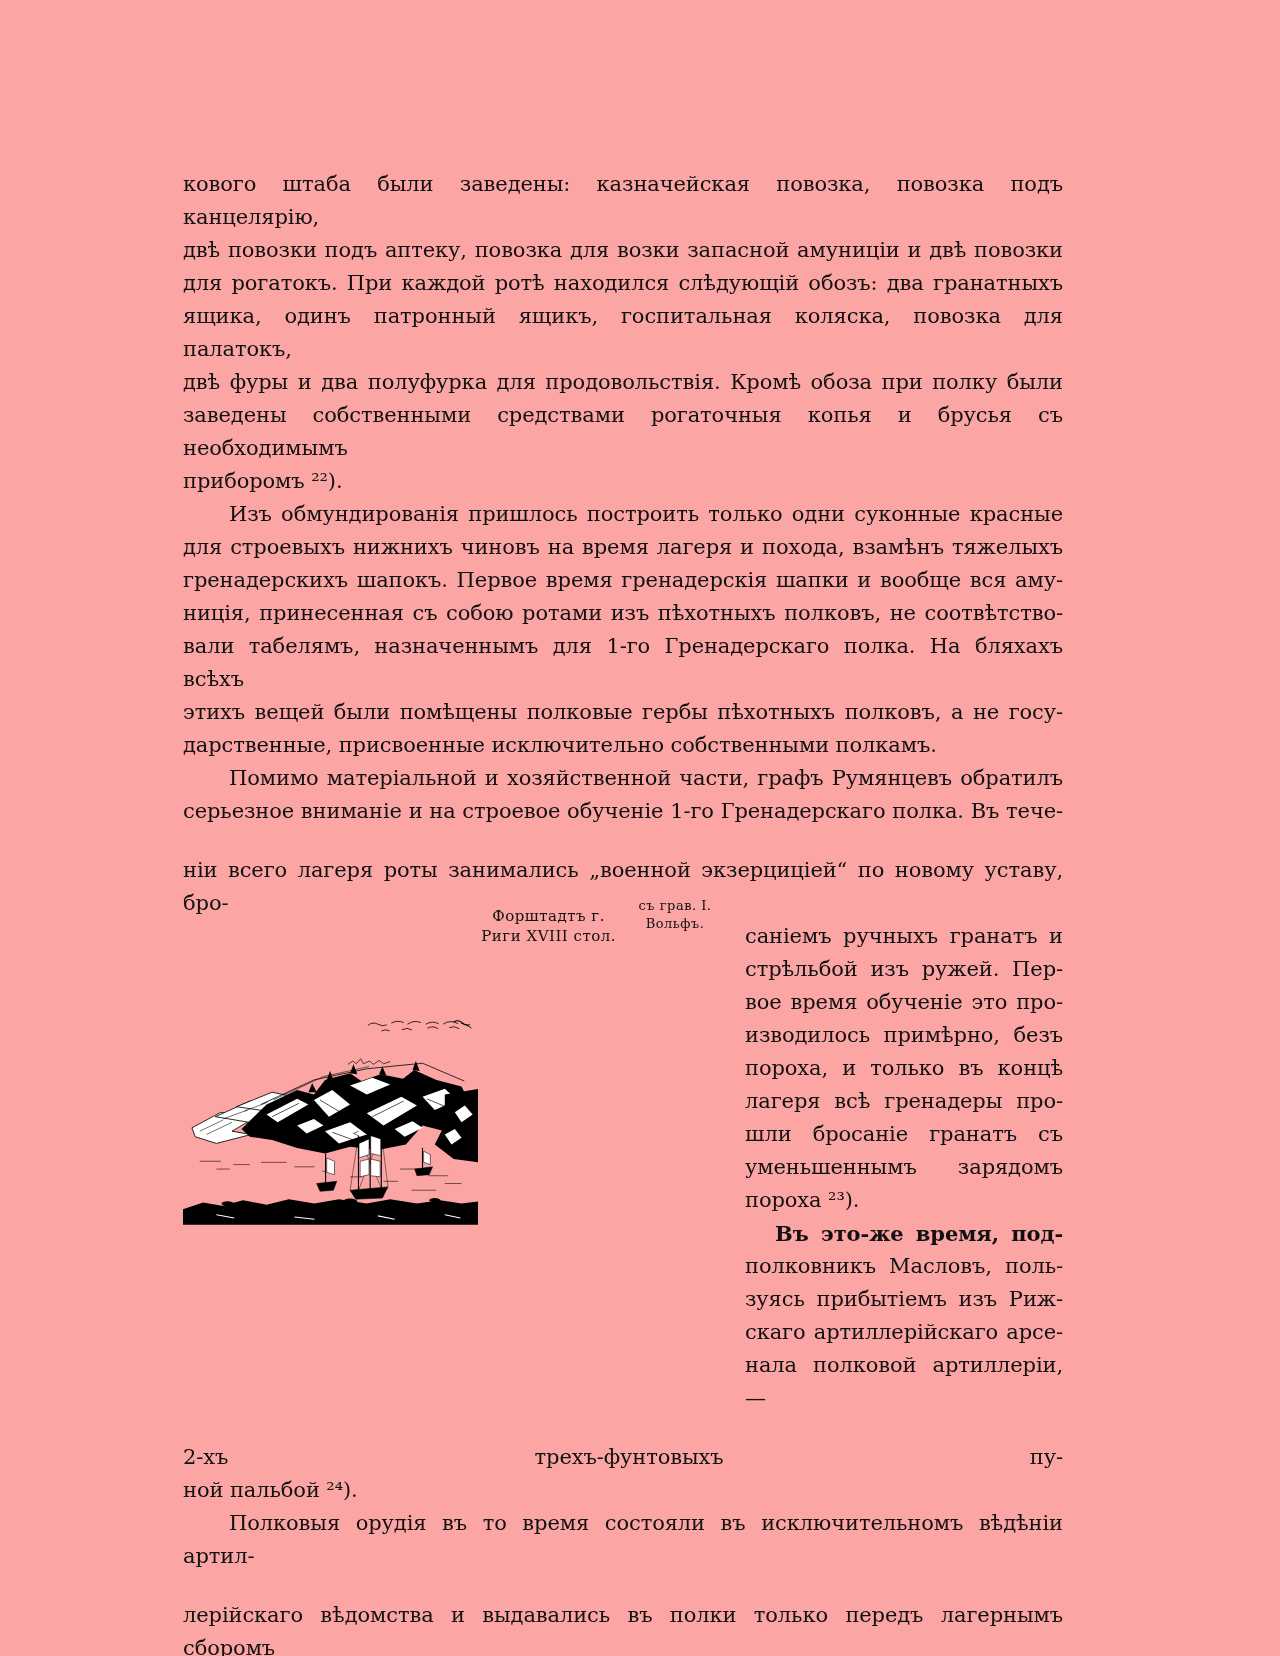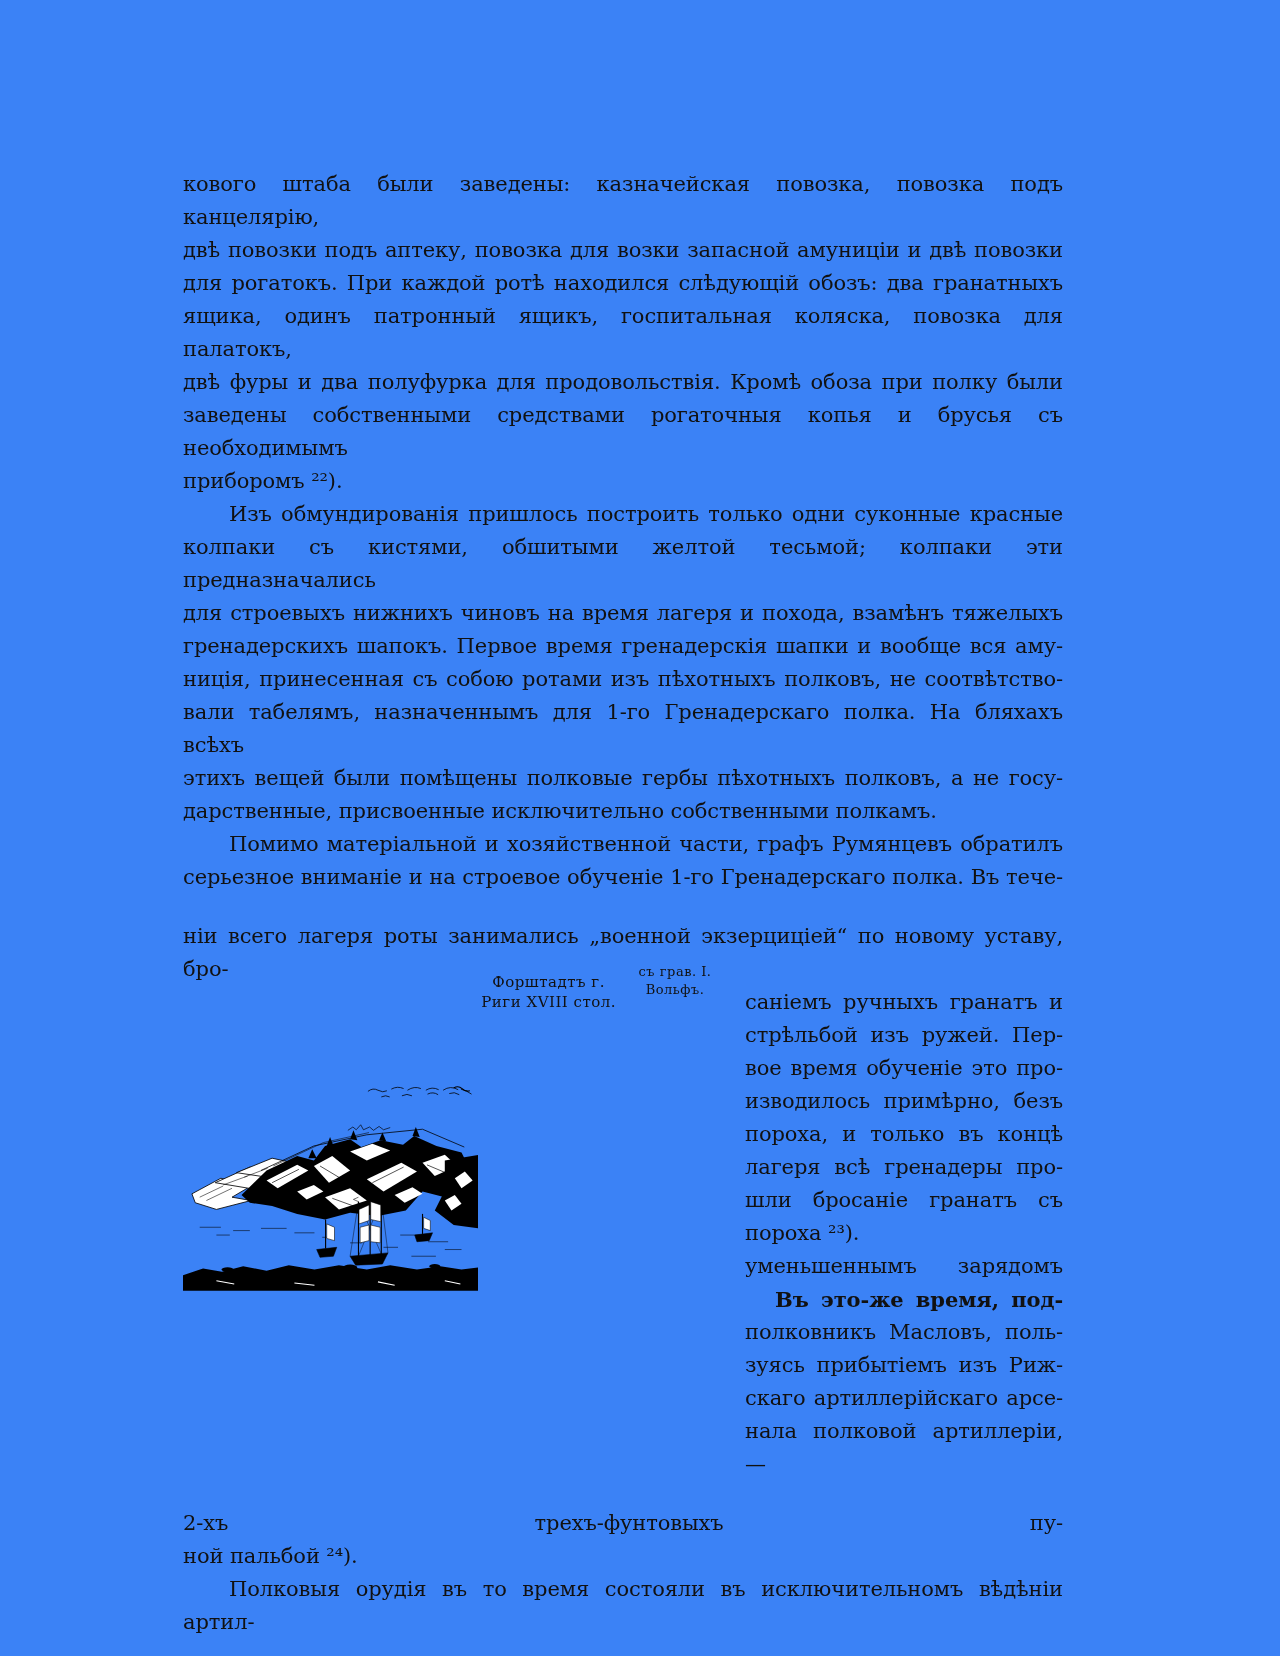--- a/index.html
+++ b/index.html
@@ -1,20 +1,20 @@
 <!DOCTYPE html>
 <html><head>
 <meta charset="utf-8">
 <style>
   html, body { margin: 0; padding: 0; background: #ffffff; }
   .page {
     position: relative;
     width: 1280px;
     height: 1656px;
-    background: #3b82f6;
+    background: #fca5a5;
     font-family: "DejaVu Serif", "Liberation Serif", serif;
     color: #111111;
     overflow: hidden;
   }
   .content {
     position: absolute;
     left: 183px;
     top: 168px;
     width: 880px;
     font-size: 21px;
@@ -51,21 +51,20 @@
         <div class="tline">двѣ повозки подъ аптеку, повозка для возки запасной амуниціи и двѣ повозки</div>
         <div class="tline">для рогатокъ. При каждой ротѣ находился слѣдующій обозъ: два гранатныхъ</div>
         <div class="tline">ящика, одинъ патронный ящикъ, госпитальная коляска, повозка для палатокъ,</div>
         <div class="tline">двѣ фуры и два полуфурка для продовольствія. Кромѣ обоза при полку были</div>
         <div class="tline">заведены собственными средствами рогаточныя копья и брусья съ необходимымъ</div>
         <div class="tline last">приборомъ ²²).</div>
       </div>
 
     <div class="para indent">
         <div class="tline">Изъ обмундированія пришлось построить только одни суконные красные</div>
-        <div class="tline">колпаки съ кистями, обшитыми желтой тесьмой; колпаки эти предназначались</div>
         <div class="tline">для строевыхъ нижнихъ чиновъ на время лагеря и похода, взамѣнъ тяжелыхъ</div>
         <div class="tline">гренадерскихъ шапокъ. Первое время гренадерскія шапки и вообще вся аму-</div>
         <div class="tline">ниція, принесенная съ собою ротами изъ пѣхотныхъ полковъ, не соотвѣтство-</div>
         <div class="tline">вали табелямъ, назначеннымъ для 1-го Гренадерскаго полка. На бляхахъ всѣхъ</div>
         <div class="tline">этихъ вещей были помѣщены полковые гербы пѣхотныхъ полковъ, а не госу-</div>
         <div class="tline last">дарственные, присвоенные исключительно собственными полкамъ.</div>
       </div>
 
     <div class="para indent keep-just">
         <div class="tline">Помимо матеріальной и хозяйственной части, графъ Румянцевъ обратилъ</div>
@@ -167,22 +166,22 @@
     </figure>
 
     <div class="para">
         <div class="tline">саніемъ ручныхъ гранатъ и</div>
         <div class="tline">стрѣльбой изъ ружей. Пер-</div>
         <div class="tline">вое время обученіе это про-</div>
         <div class="tline">изводилось примѣрно, безъ</div>
         <div class="tline">пороха, и только въ концѣ</div>
         <div class="tline">лагеря всѣ гренадеры про-</div>
         <div class="tline">шли бросаніе гранатъ съ</div>
+        <div class="tline">уменьшеннымъ зарядомъ</div>
         <div class="tline last">пороха ²³).</div>
-        <div class="tline">уменьшеннымъ зарядомъ</div>
       </div>
 
     <div class="para indent-sm keep-just">
         <div class="tline">Въ это-же время, под-</div>
         <div class="tline">полковникъ Масловъ, поль-</div>
         <div class="tline">зуясь прибытіемъ изъ Риж-</div>
         <div class="tline">скаго артиллерійскаго арсе-</div>
         <div class="tline">нала полковой артиллеріи,—</div>
         <div class="tline last">2-хъ трехъ-фунтовыхъ пу-</div>
       </div>

